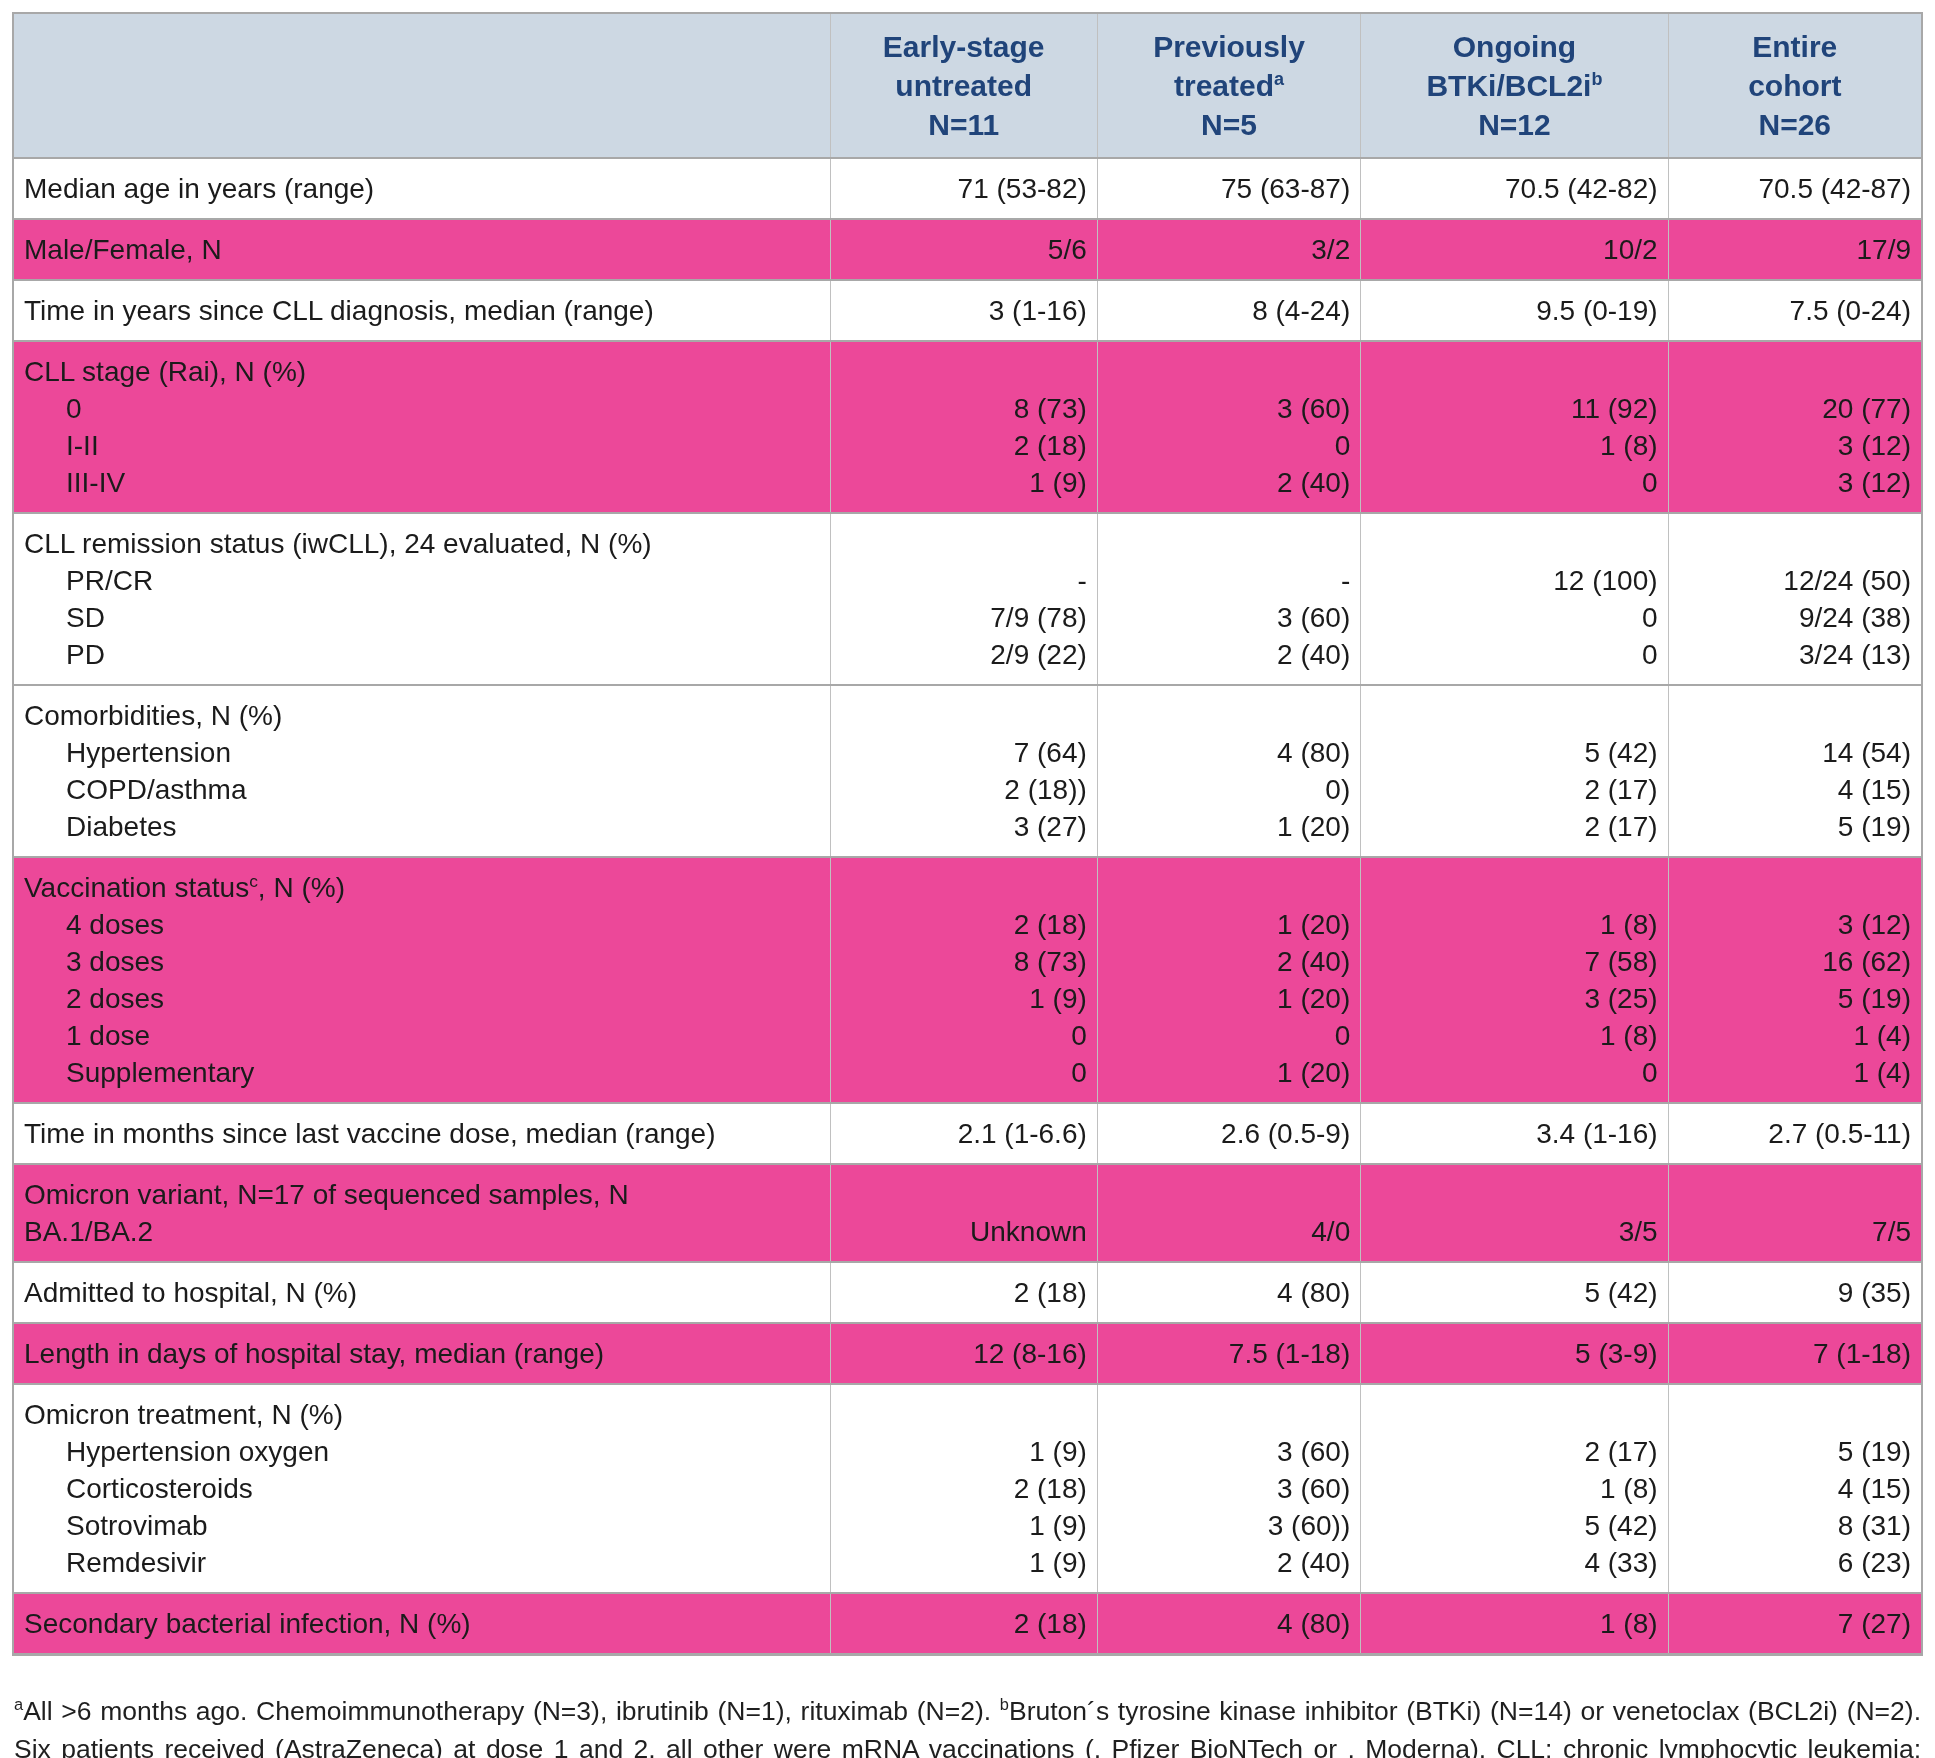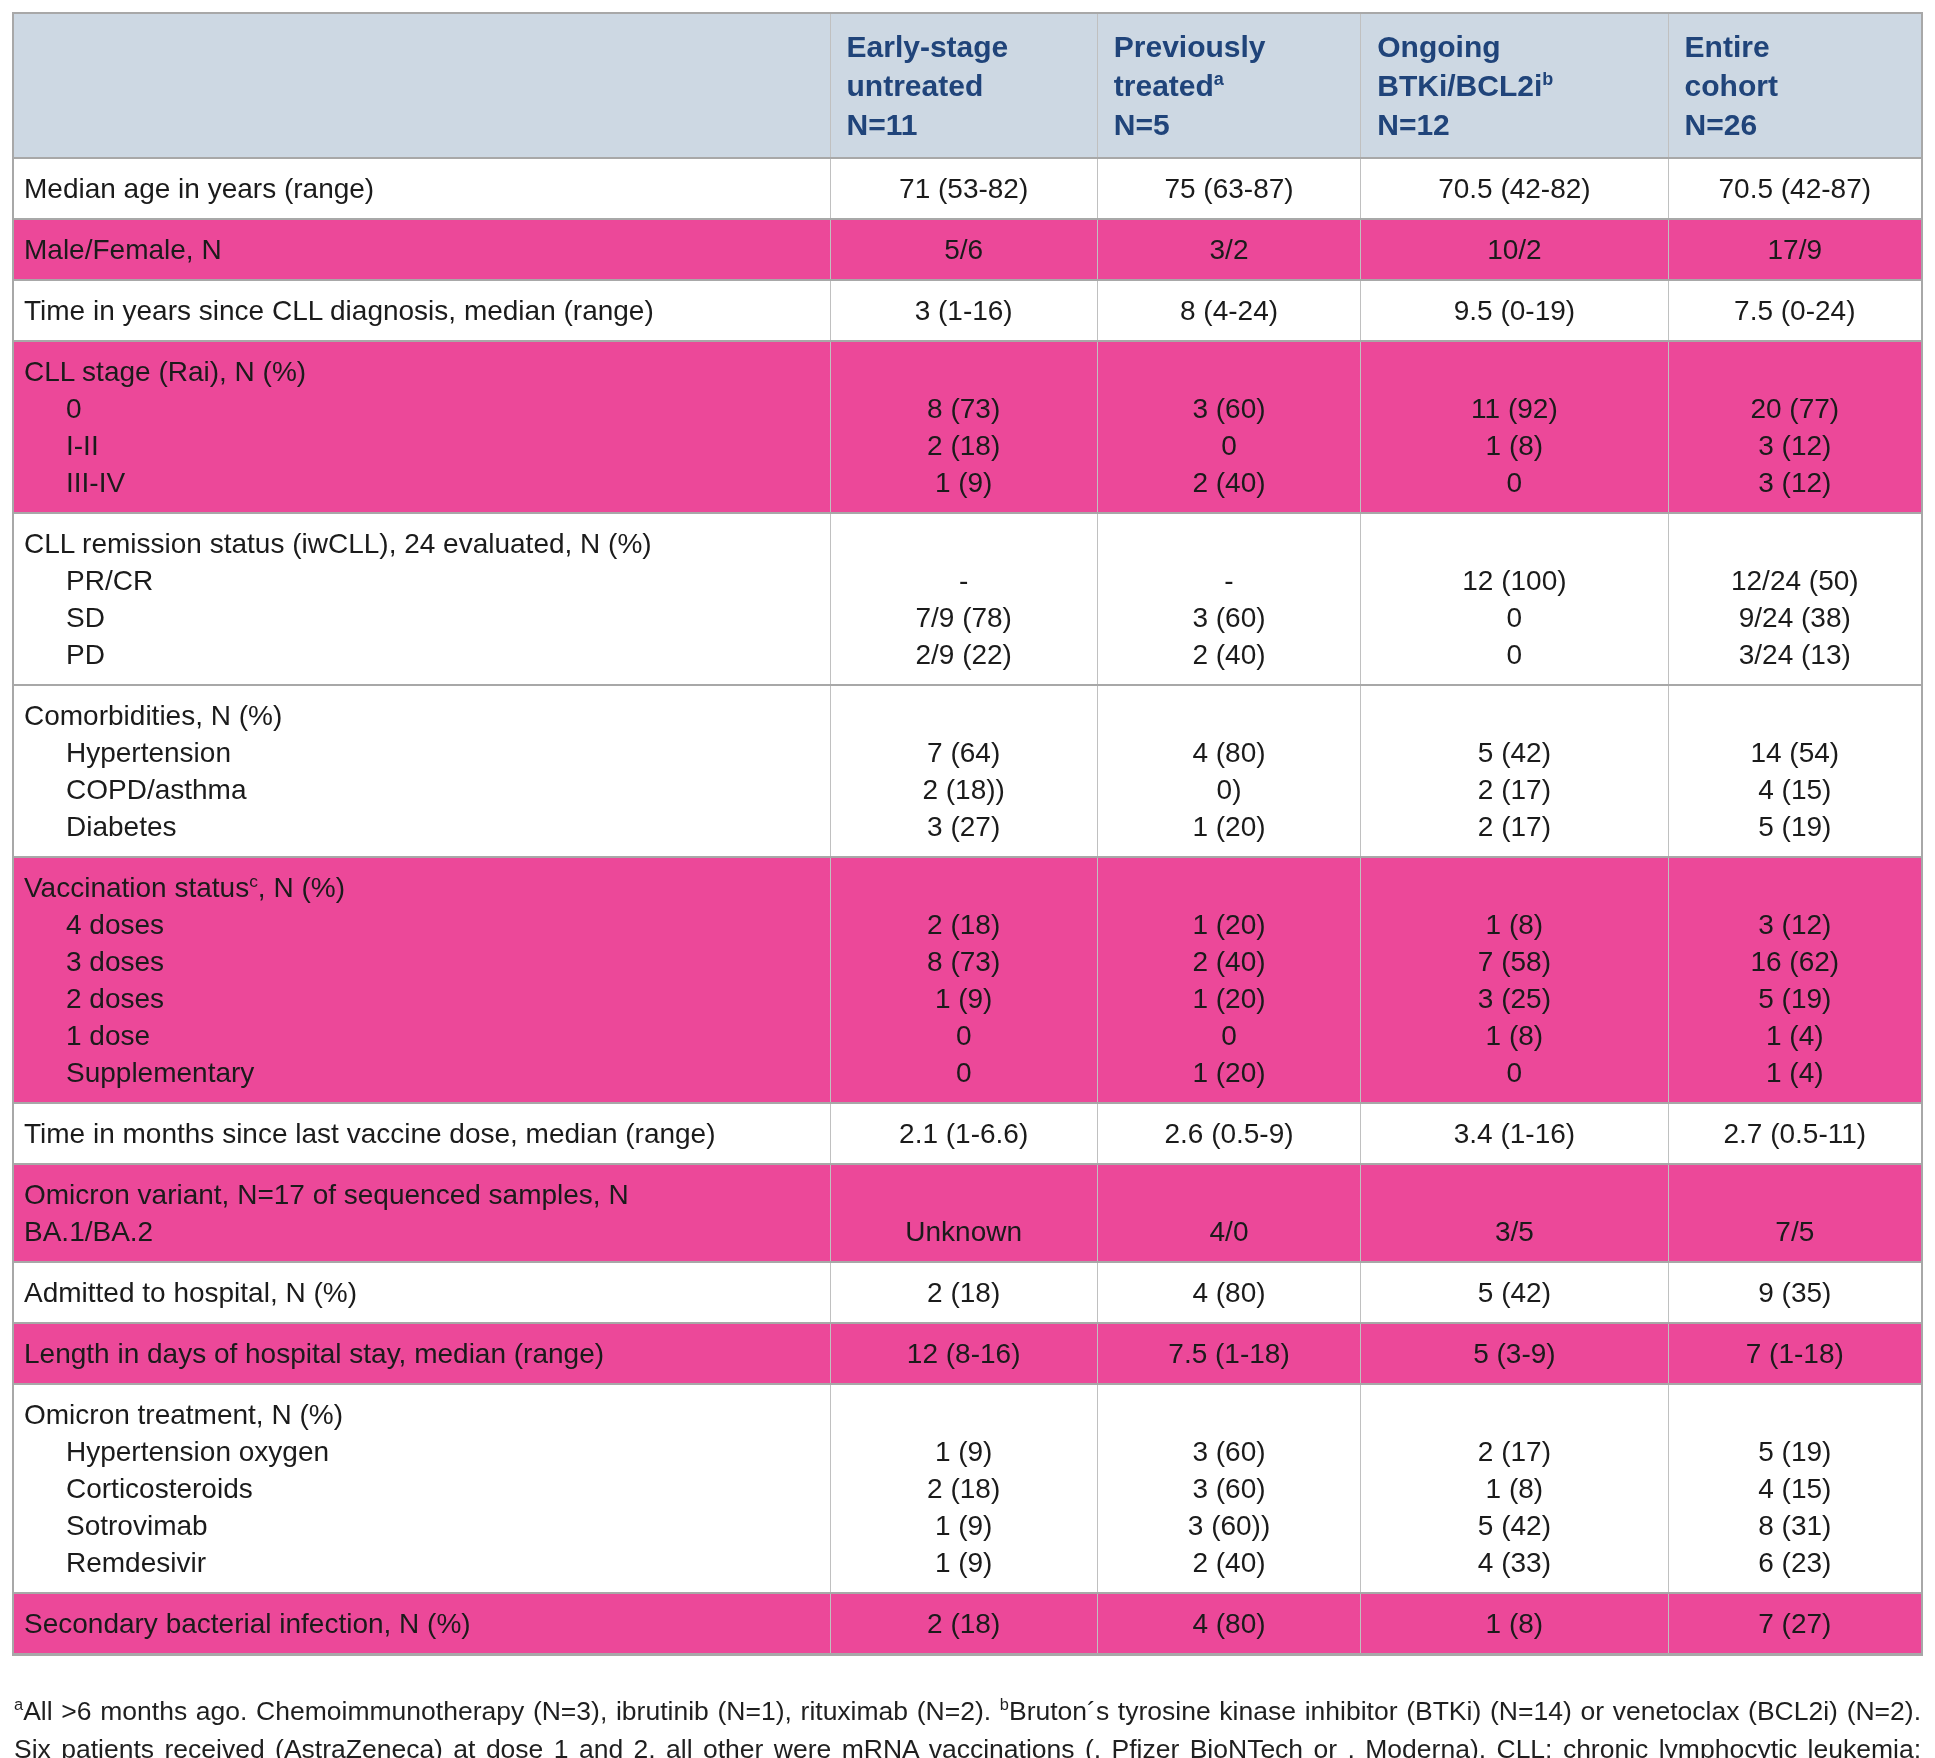--- a/index.html
+++ b/index.html
@@ -31,32 +31,32 @@
     padding: 11px 10px;
     font-size: 28px;
     line-height: 37px;
   }
   table.char-table thead th {
     background: #cdd8e3;
     color: #20447a;
     font-weight: bold;
     font-size: 30px;
     line-height: 39px;
-    text-align: left;
+    text-align: center;
     padding: 13px 16px;
     border-top: none;
   }
   table.char-table thead th sup {
     font-size: 0.6em;
     line-height: 0;
   }
   tbody tr.alt td { background: #ec4899; }
   tbody tr td { background: #ffffff; }
   td.label-cell { text-align: left; padding-left: 15px; margin-left: 36px; }
-  td.value-cell { text-align: center; }
+  td.value-cell { text-align: right; }
   .line { white-space: nowrap; overflow: hidden; }
   .line.indent { padding-left: 42px; }
   .line sup { font-size: 0.62em; line-height: 0; }
   .footnote {
     margin: 36px 2px 0 2px;
     font-size: 26.5px;
     line-height: 38px;
     color: #1f1f1f;
     text-align: justify;
   }

